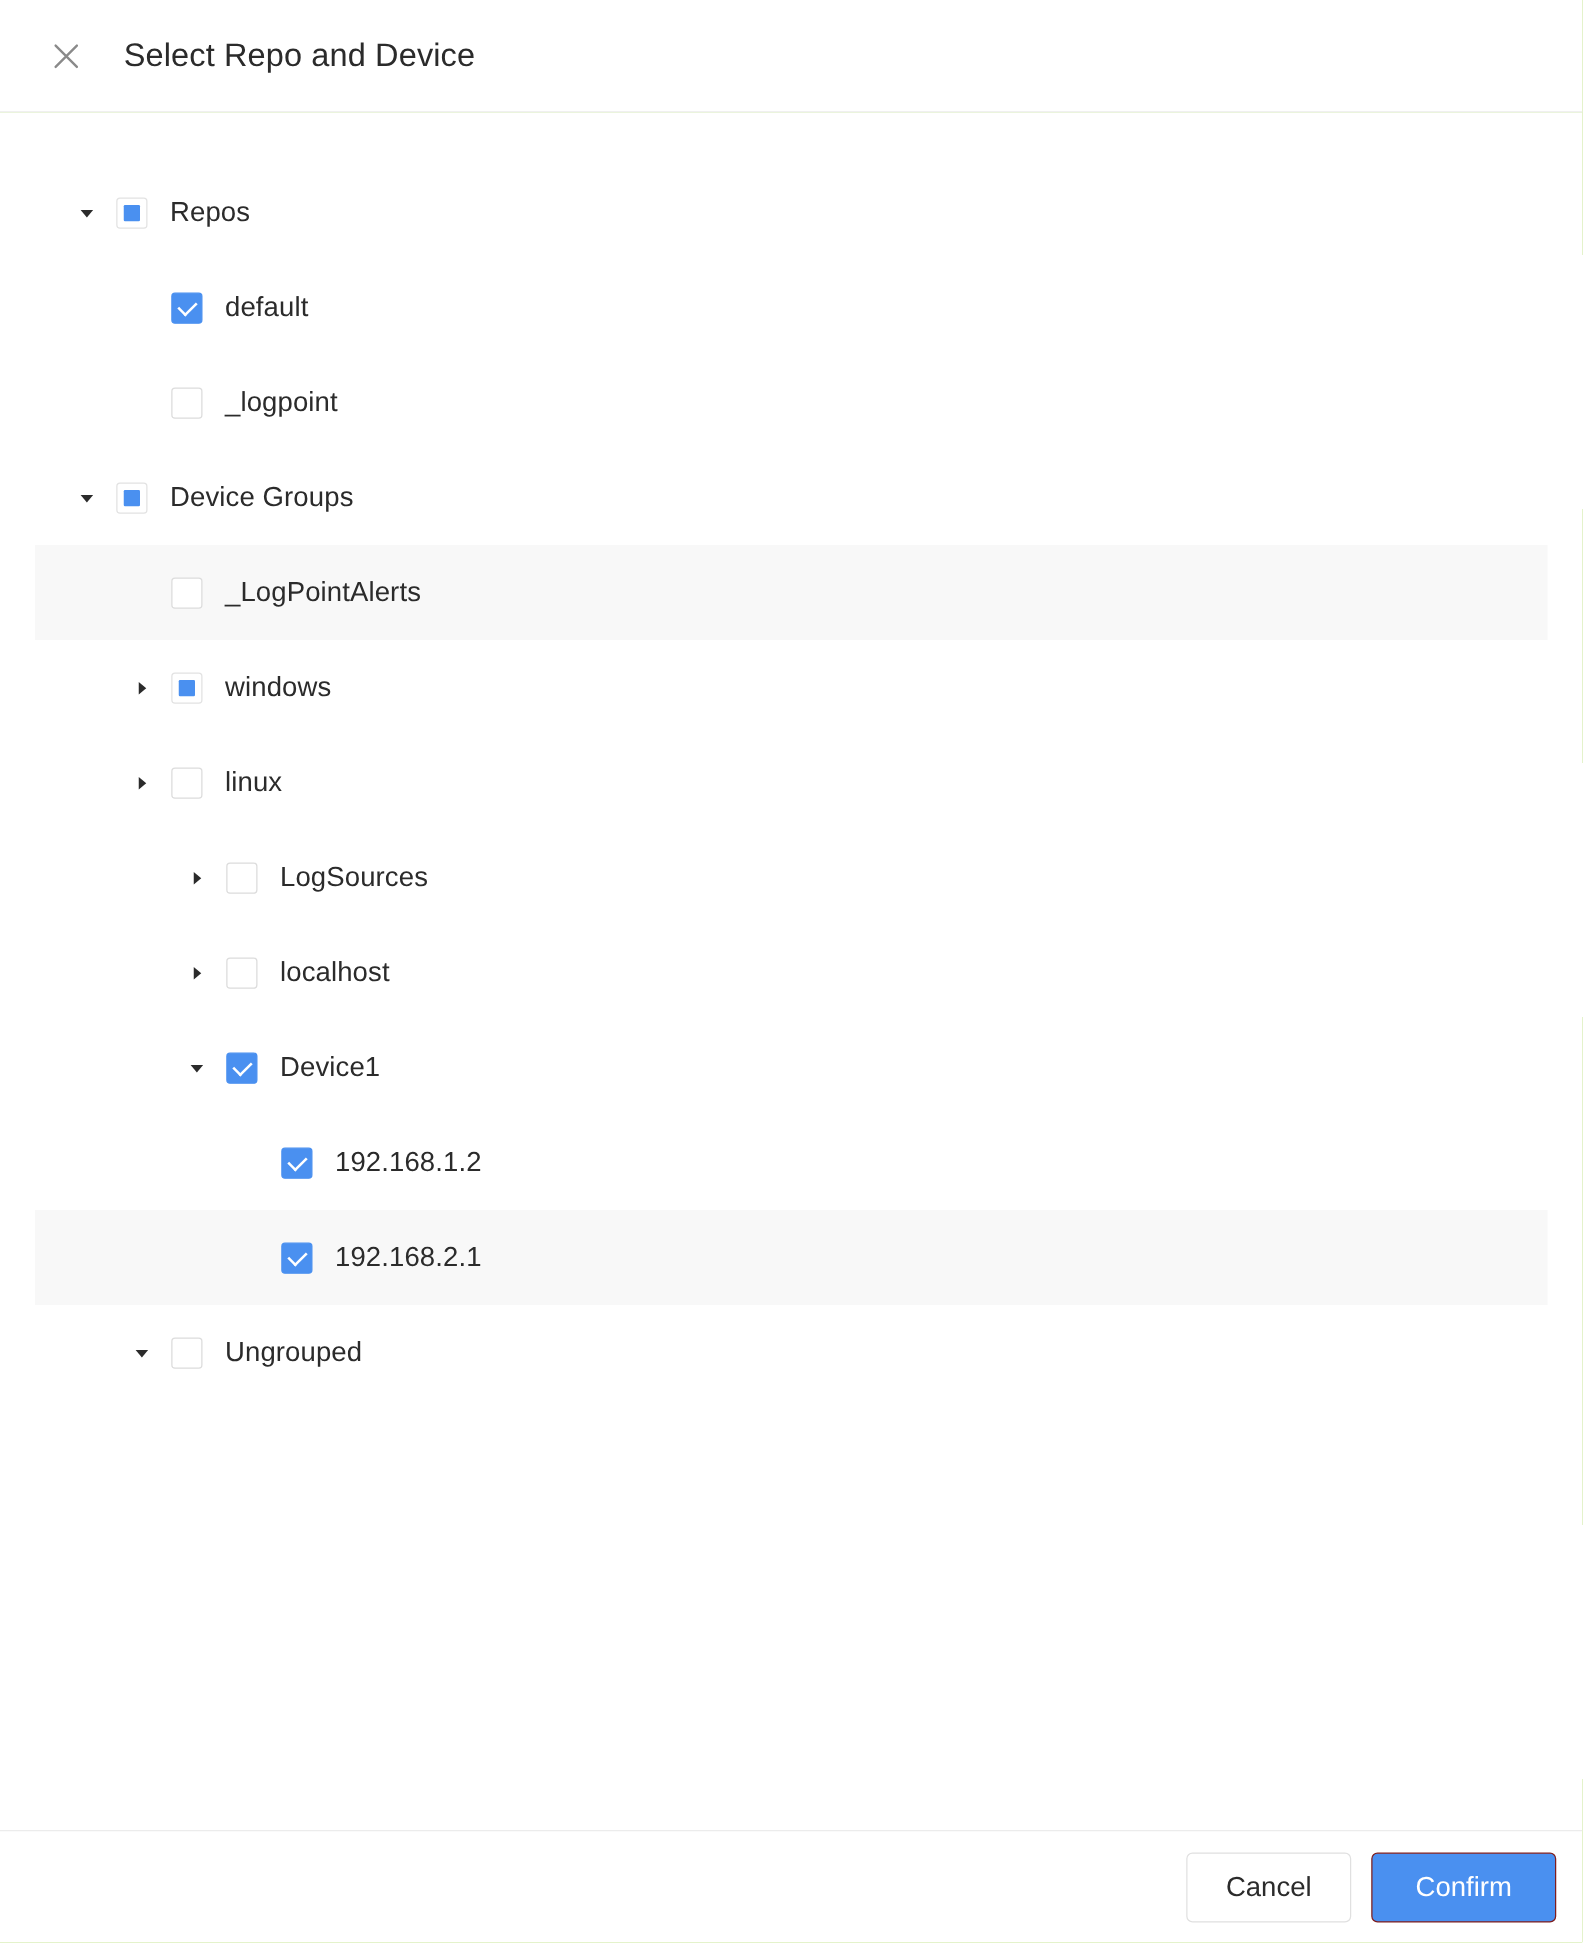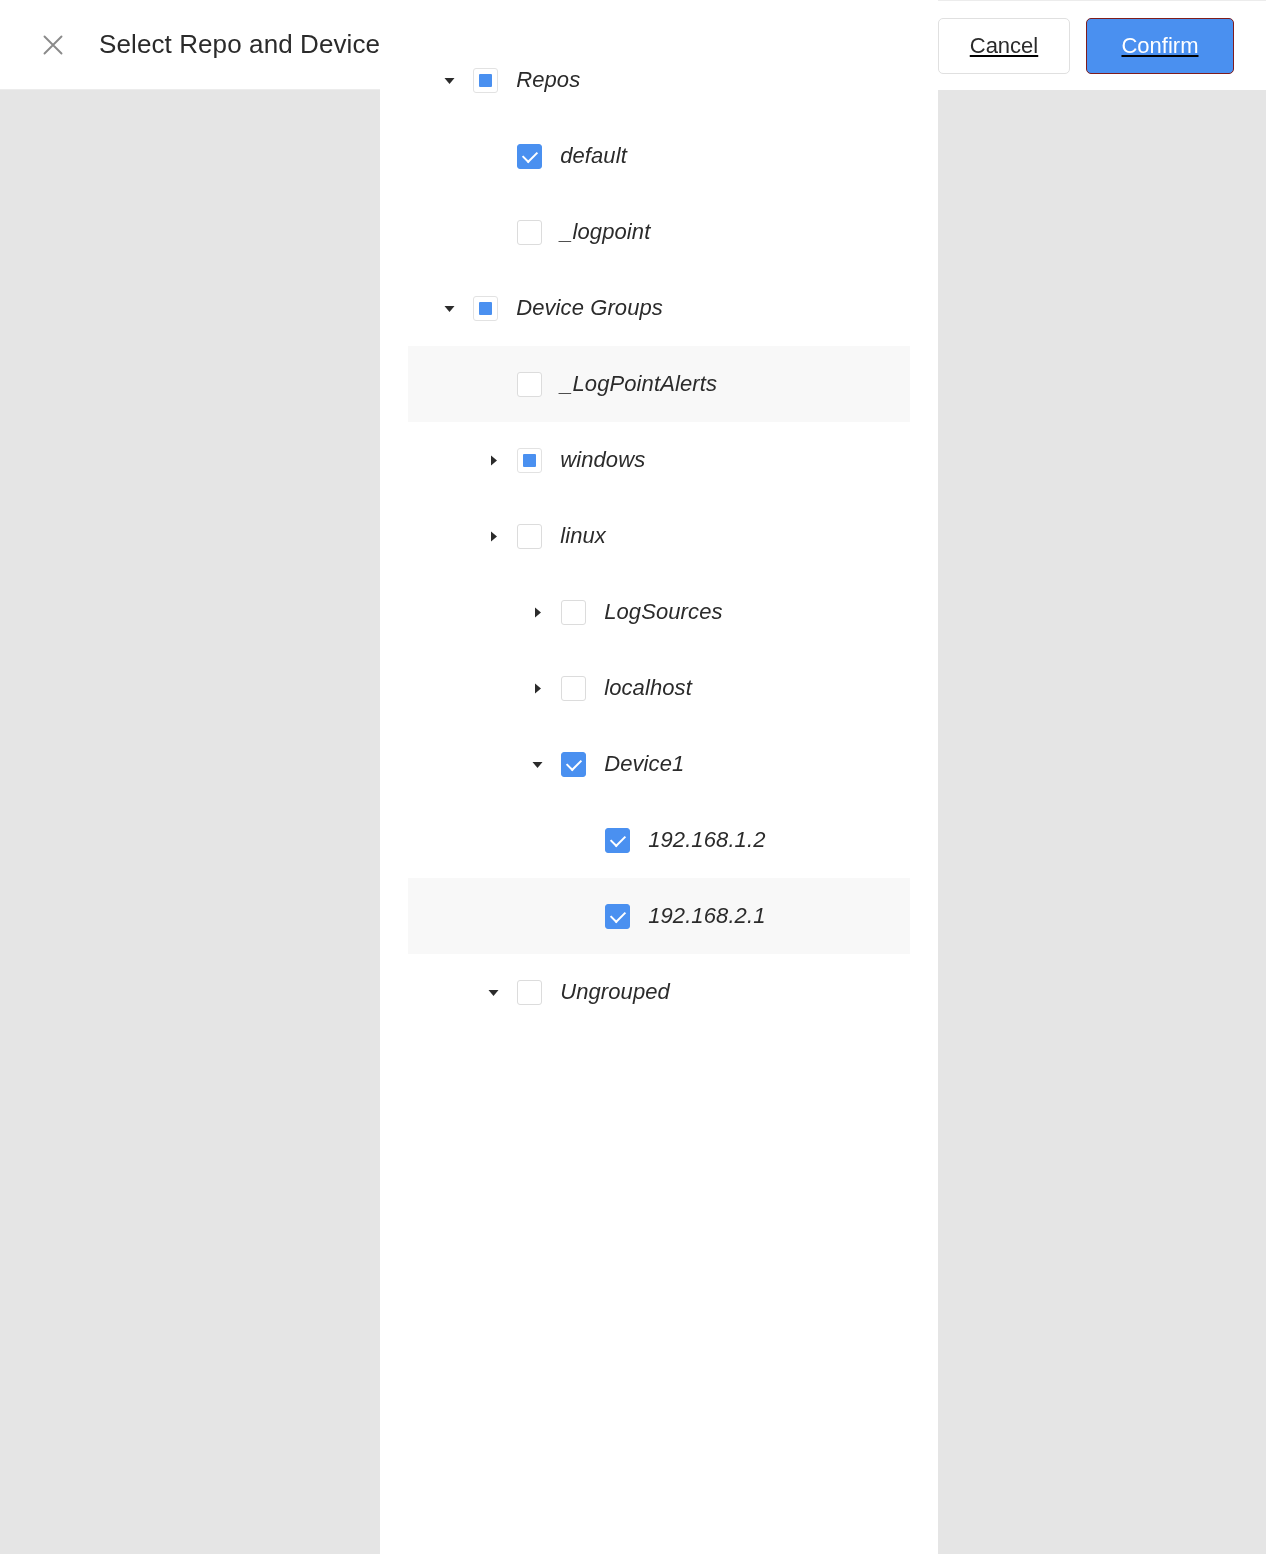--- a/index.html
+++ b/index.html
@@ -9,23 +9,23 @@
     height: 1554px;
     background: #ffffff;
     font-family: "Liberation Sans", sans-serif;
     -webkit-font-smoothing: antialiased;
   }
 
   .dialog {
     position: relative;
     width: 1266px;
     height: 1554px;
-    background: #e5e5e5;
-    display: flex;
-    flex-direction: row;
+    background: #84cc16;
+    display: flex;
+    flex-direction: column;
     overflow: hidden;
   }
 
   
   .dialog-header {
     height: 90px;
     flex: 0 0 90px;
     border-bottom: 1px solid #ececec;
     display: flex;
     align-items: center;
@@ -56,21 +56,20 @@
   
   .dialog-body {
     flex: 1 1 auto;
     overflow: hidden;
     padding-top: 42px;
     background: #ffffff;
   }
   .tree {
     list-style: none;
     padding: 0 28px;
-    font-style: italic;
   }
   .tree-row {
     display: flex;
     align-items: center;
     height: 76px;
     border-radius: 0;
     padding-left: 0;
   }
   .tree-row.striped { background: #f8f8f8; }
 
@@ -136,24 +135,23 @@
   }
 
   
   .dialog-footer {
     flex: 0 0 90px;
     height: 90px;
     border-top: 1px solid #ececec;
     display: flex;
     align-items: center;
     justify-content: flex-end;
-    padding-right: 32px;
+    padding-right: 21px;
     gap: 16px;
     background: #ffffff;
-    text-decoration: underline;
   }
   .btn {
     height: 56px;
     min-width: 132px;
     padding: 0 24px;
     border-radius: 5px;
     font-size: 22px;
     font-family: "Liberation Sans", sans-serif;
     cursor: pointer;
     display: flex;

